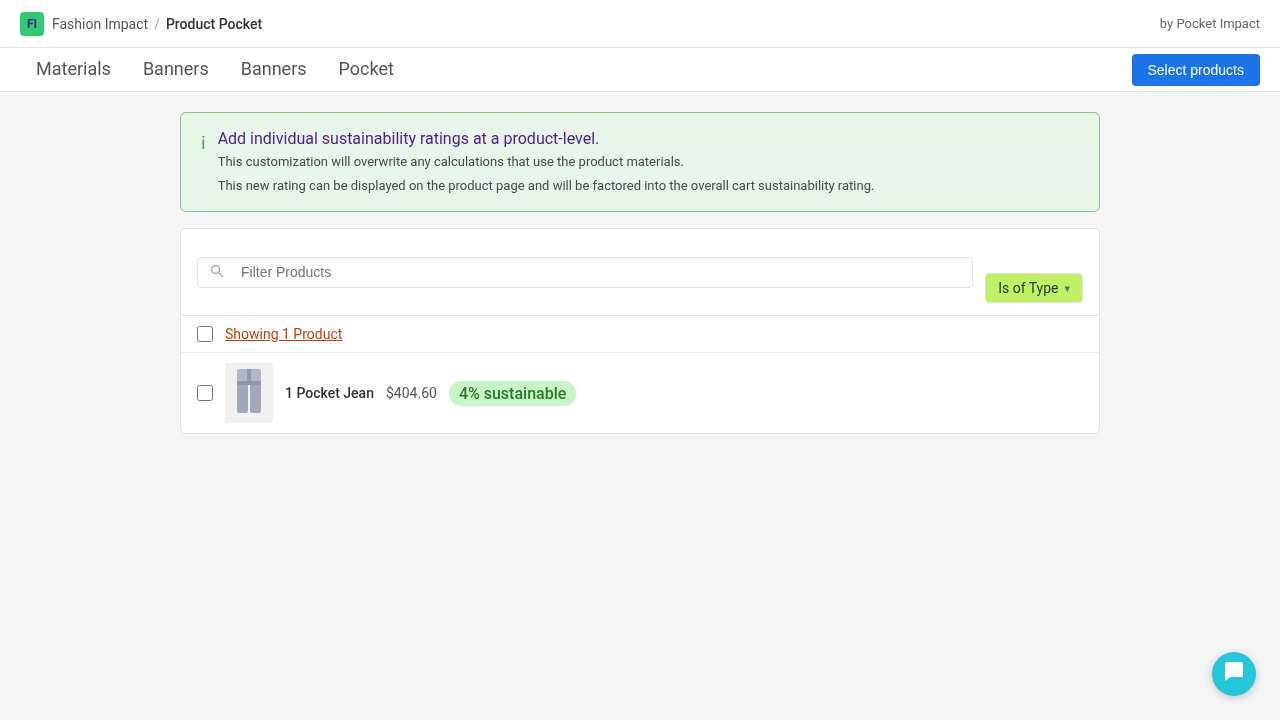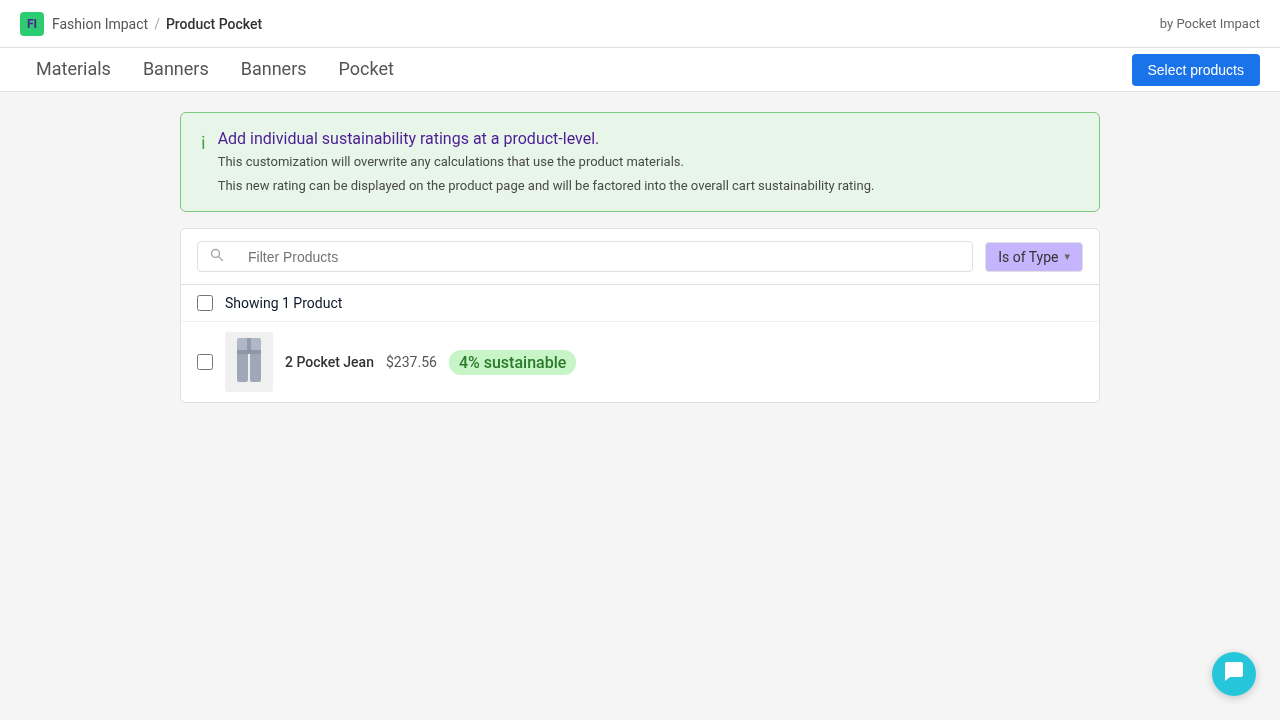--- a/index.html
+++ b/index.html
@@ -147,21 +147,21 @@
       display: flex;
       align-items: center;
       padding: 12px 16px;
       border-bottom: 1px solid #e0e0e0;
       gap: 12px;
     }
     .search-wrapper {
       flex: 1;
       display: flex;
       align-items: center;
-      gap: 24px;
+      gap: 17px;
       border: 1px solid #e0e0e0;
       border-radius: 4px;
       padding: 6px 12px;
       background: #fff;
     }
     .search-icon {
       color: #aaa;
       font-size: 14px;
     }
     .search-input {
@@ -173,24 +173,25 @@
       background: transparent;
     }
     .filter-dropdown {
       display: flex;
       align-items: center;
       gap: 6px;
       border: 1px solid #e0e0e0;
       border-radius: 4px;
       padding: 6px 12px;
       cursor: pointer;
-      background: #c4b5fd;
+      background: #bef264;
       font-size: 14px;
       color: #333;
       white-space: nowrap;
+      margin-top: 32px;
     }
     .chevron-down {
       font-size: 11px;
       color: #666;
     }
 
     
     .product-count-row {
       display: flex;
       align-items: center;
@@ -198,21 +199,22 @@
       border-bottom: 1px solid #f0f0f0;
       gap: 12px;
     }
     .select-all-checkbox {
       width: 16px;
       height: 16px;
       cursor: pointer;
     }
     .product-count-text {
       font-size: 14px;
-      color: #0f172a;
+      color: #c2410c;
+      text-decoration: underline;
     }
 
     
     .product-row {
       display: flex;
       align-items: center;
       padding: 10px 16px;
       gap: 12px;
       border-bottom: 1px solid #f0f0f0;
     }
@@ -350,22 +352,22 @@
 
           <rect x="4" y="0" width="24" height="14" rx="2" fill="#b0b8c8"></rect>
           <rect x="4" y="12" width="11" height="32" rx="2" fill="#a0a8b8"></rect>
           <rect x="17" y="12" width="11" height="32" rx="2" fill="#a0a8b8"></rect>
           <rect x="4" y="12" width="24" height="4" fill="#9098a8"></rect>
           <line x1="15" y1="0" x2="15" y2="14" stroke="#8890a0" stroke-width="1.5"></line>
           <line x1="17" y1="0" x2="17" y2="14" stroke="#8890a0" stroke-width="1.5"></line>
         </svg>
       </div>
       <div class="product-info">
-        <span class="product-name">2 Pocket Jean</span>
-        <span class="product-price">$237.56</span>
+        <span class="product-name">1 Pocket Jean</span>
+        <span class="product-price">$404.60</span>
         <span class="sustainability-badge">4% sustainable</span>
       </div>
     </div>
 
   </div>
 </main>
 
 <div class="chat-bubble">
   <span class="chat-icon"><svg width="22" height="22" viewBox="0 0 22 22" fill="none" xmlns="http://www.w3.org/2000/svg">
         <path d="M2 3a2 2 0 012-2h14a2 2 0 012 2v11a2 2 0 01-2 2H7l-5 4V3z" fill="white"></path>

